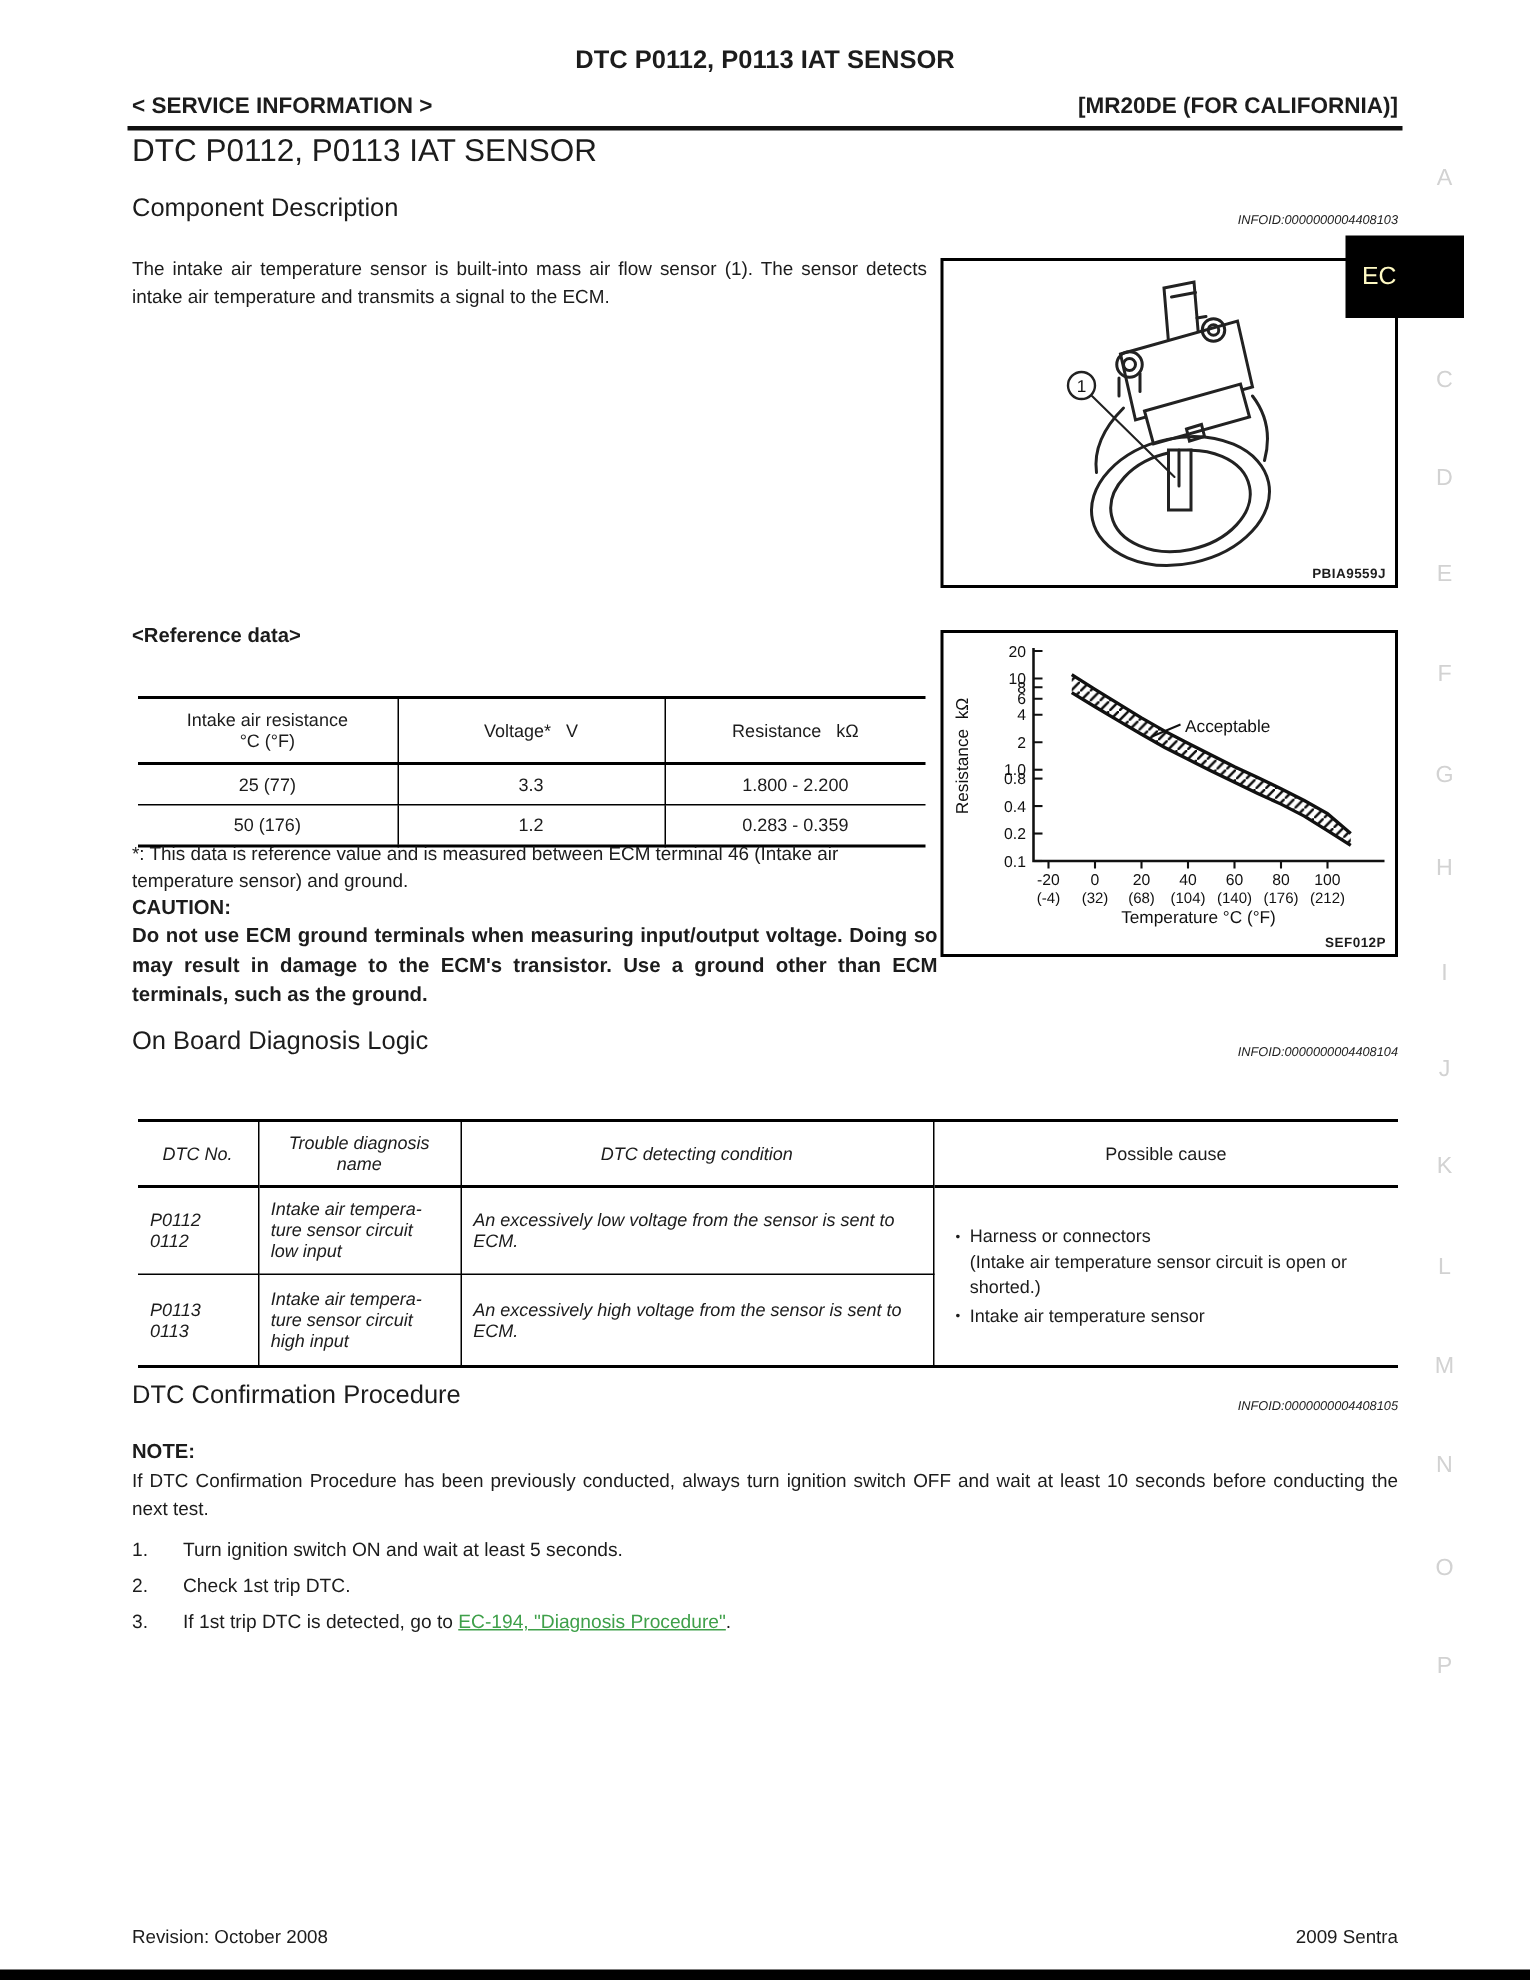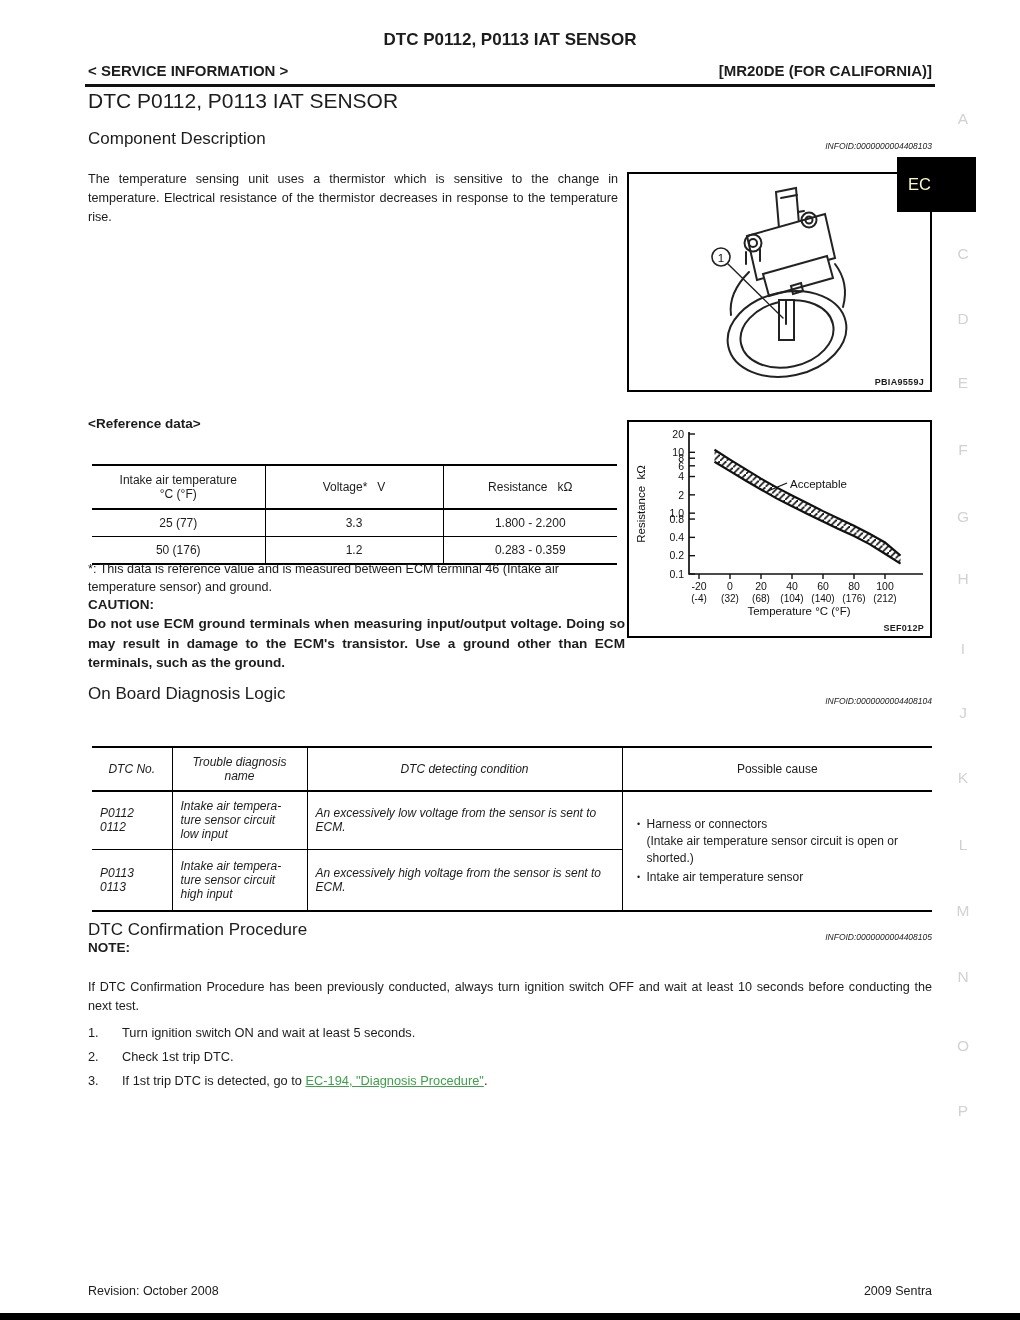--- a/index.html
+++ b/index.html
@@ -42,21 +42,21 @@
   .obdtab td{font-size:12px;vertical-align:middle;padding:5px 8px;}
   .obdtab tbody tr:first-child td:not(.cause){border-bottom:1.2px solid #000;}
   .dtccell{text-align:left;white-space:pre-line;width:80px;}
   .namecell{white-space:pre-line;width:135px;}
   .condcell{width:315px;}
   .cause{vertical-align:middle;}
   .bullet-item{display:flex;margin:2px 0;}
   .bullet-item .dot{width:16px;text-align:center;font-size:9px;line-height:17px;}
   .bullet-item .btxt{flex:1;white-space:pre-line;line-height:17px;}
   
-  .note-label{top:940px;left:88px;font-size:13.5px;font-weight:bold;}
+  .note-label{top:960px;left:88px;font-size:13.5px;font-weight:bold;}
   .note-text{top:978px;left:88px;width:844px;font-size:12.6px;line-height:19px;text-align:justify;}
   .step{left:88px;width:844px;font-size:12.8px;display:flex;}
   .step .n{width:34px;}
   .green-link{color:#3fa04a;text-decoration:underline;text-decoration-color:#3fa04a;cursor:pointer;}
   
   .foot-left{top:1284px;left:88px;font-size:12.5px;}
   .foot-center{top:1280px;left:88px;width:844px;text-align:center;font-size:17.5px;font-weight:bold;margin-top:32px;}
   .foot-right{top:1284px;right:88px;font-size:12.5px;}
   
   .side-letter{position:absolute;left:950px;width:26px;text-align:center;font-size:15.5px;color:#d2d2d2;}
@@ -73,21 +73,21 @@
   <span>&lt; SERVICE INFORMATION &gt;</span>
   <span>[MR20DE (FOR CALIFORNIA)]</span>
 </div>
 <div class="abs rule"></div>
 <div class="abs main-title">DTC P0112, P0113 IAT SENSOR</div>
 
 <div class="abs sec-head" style="top:129px;left:88px;">Component Description</div>
 <div class="abs infoid" style="top:141px;right:88px;">INFOID:0000000004408103</div>
 
 <div class="abs bodytext" style="top:170px;">
-  <p>The temperature sensing unit uses a thermistor which is sensitive to the change in temperature. Electrical resistance of the thermistor decreases in response to the temperature rise.</p>
+  <p>The intake air temperature sensor is built-into mass air flow sensor (1). The sensor detects intake air temperature and transmits a signal to the ECM.</p>
 </div>
 
 <div class="abs figbox" style="top:172px;left:627px;width:305px;height:220px;">
   <svg width="301" height="216" viewBox="0 0 301 216">
     <g stroke="#222" stroke-width="2" fill="none" stroke-linecap="round">
 
       <path d="M 147 18 L 167 14 L 171 62 L 151 66 Z" fill="#fff"></path>
       <line x1="152" y1="24" x2="168" y2="21"></line>
       <line x1="169" y1="38" x2="175" y2="37"></line>
 
@@ -123,21 +123,21 @@
 <div class="abs refhead">&lt;Reference data&gt;</div>
 
 <table class="abs reftab">
   <colgroup>
       <col style="width:173px">
       <col style="width:178px">
       <col style="width:174px">
     </colgroup>
   <thead>
     <tr>
-      <th>Intake air temperature
+      <th>Intake air resistance
 °C (°F)</th>
       <th>Voltage*&nbsp;&nbsp;&nbsp;V</th>
       <th>Resistance&nbsp;&nbsp;&nbsp;kΩ</th>
     </tr>
   </thead>
   <tbody>
     <tr>
       <td>25 (77)</td>
       <td>3.3</td>
       <td>1.800 - 2.200</td>

